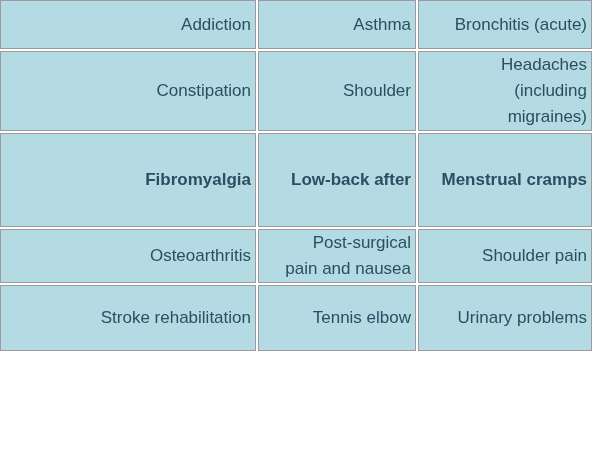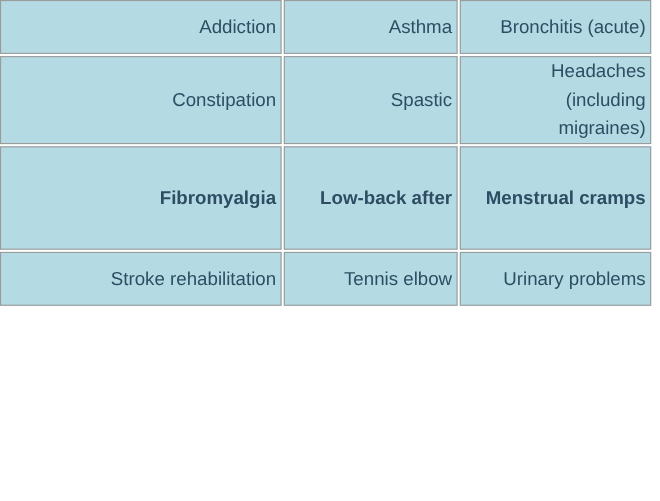--- a/index.html
+++ b/index.html
@@ -53,29 +53,35 @@
     <col class="c3">
   </colgroup>
   <tbody>
       <tr>
         <td>Addiction</td>
         <td>Asthma</td>
         <td>Bronchitis (acute)</td>
       </tr>
       <tr>
         <td>Constipation</td>
-        <td>Spastic</td>
+        <td>Shoulder</td>
         <td>Headaches
 (including
 migraines)</td>
       </tr>
       <tr>
         <td>Fibromyalgia</td>
         <td>Low-back after</td>
         <td>Menstrual cramps</td>
       </tr>
       <tr>
+        <td>Osteoarthritis</td>
+        <td>Post-surgical
+pain and nausea</td>
+        <td>Shoulder pain</td>
+      </tr>
+      <tr>
         <td>Stroke rehabilitation</td>
         <td>Tennis elbow</td>
         <td>Urinary problems</td>
       </tr>
     </tbody>
 </table>
 
 </body></html>

